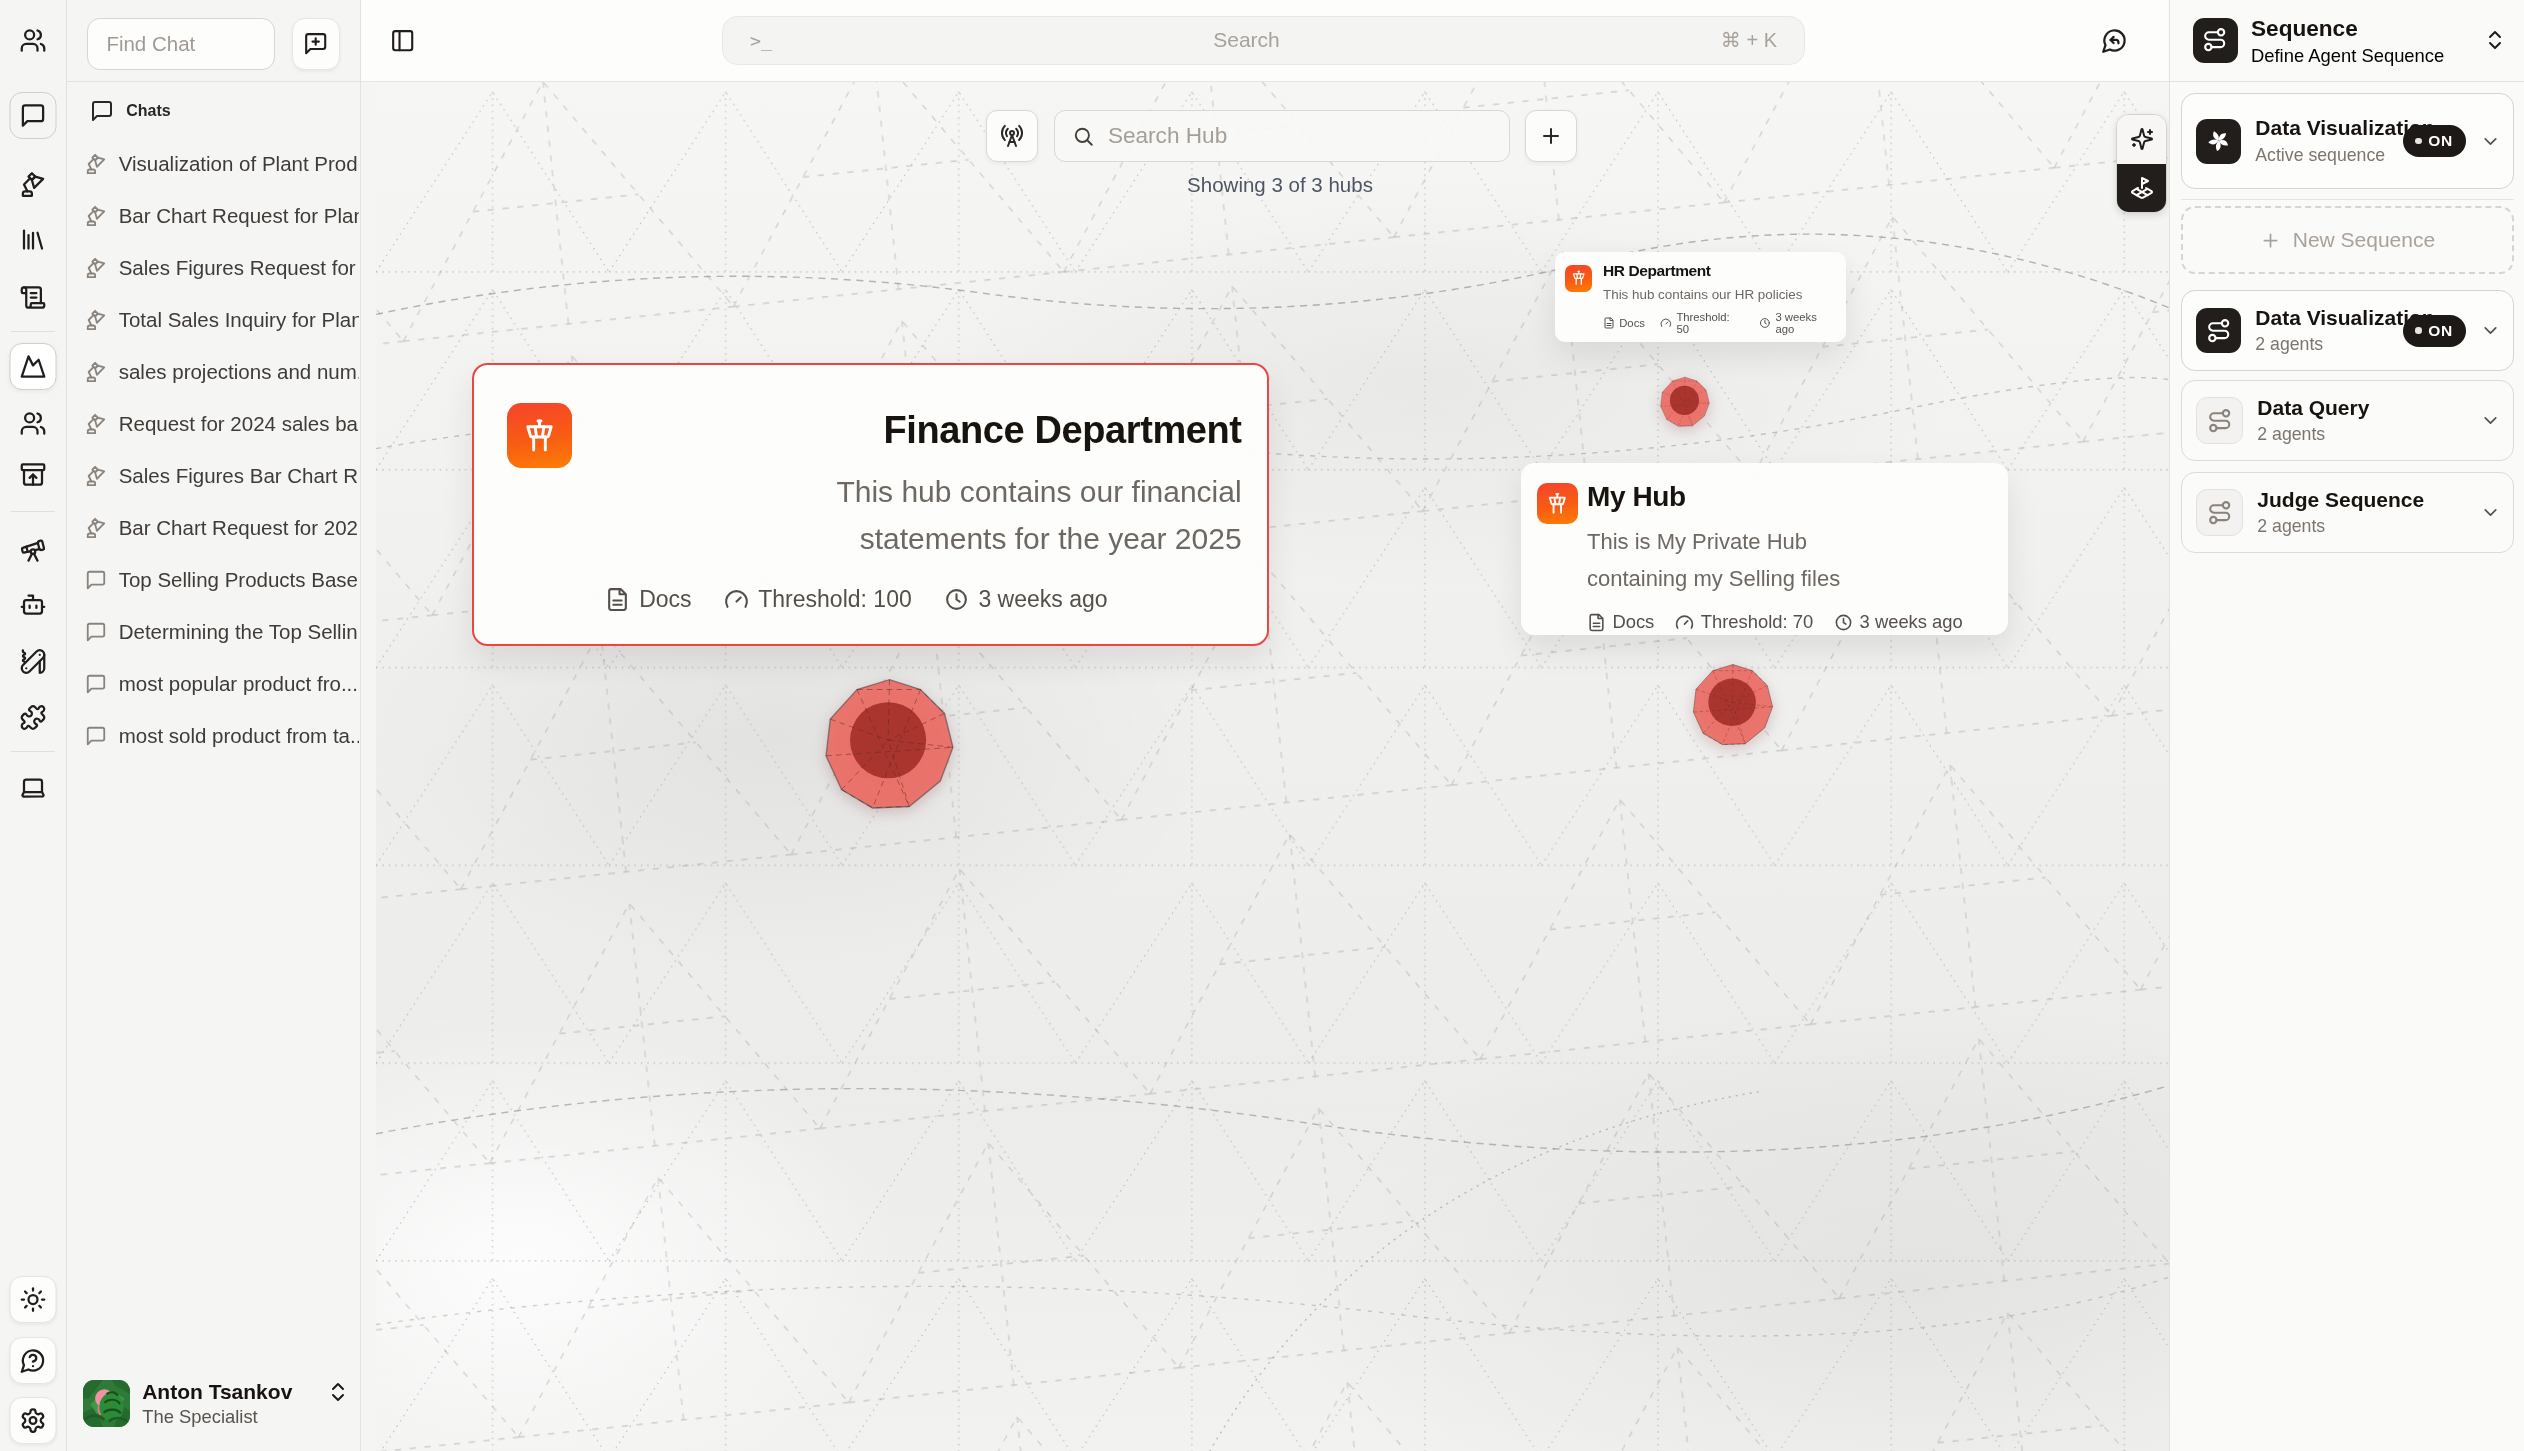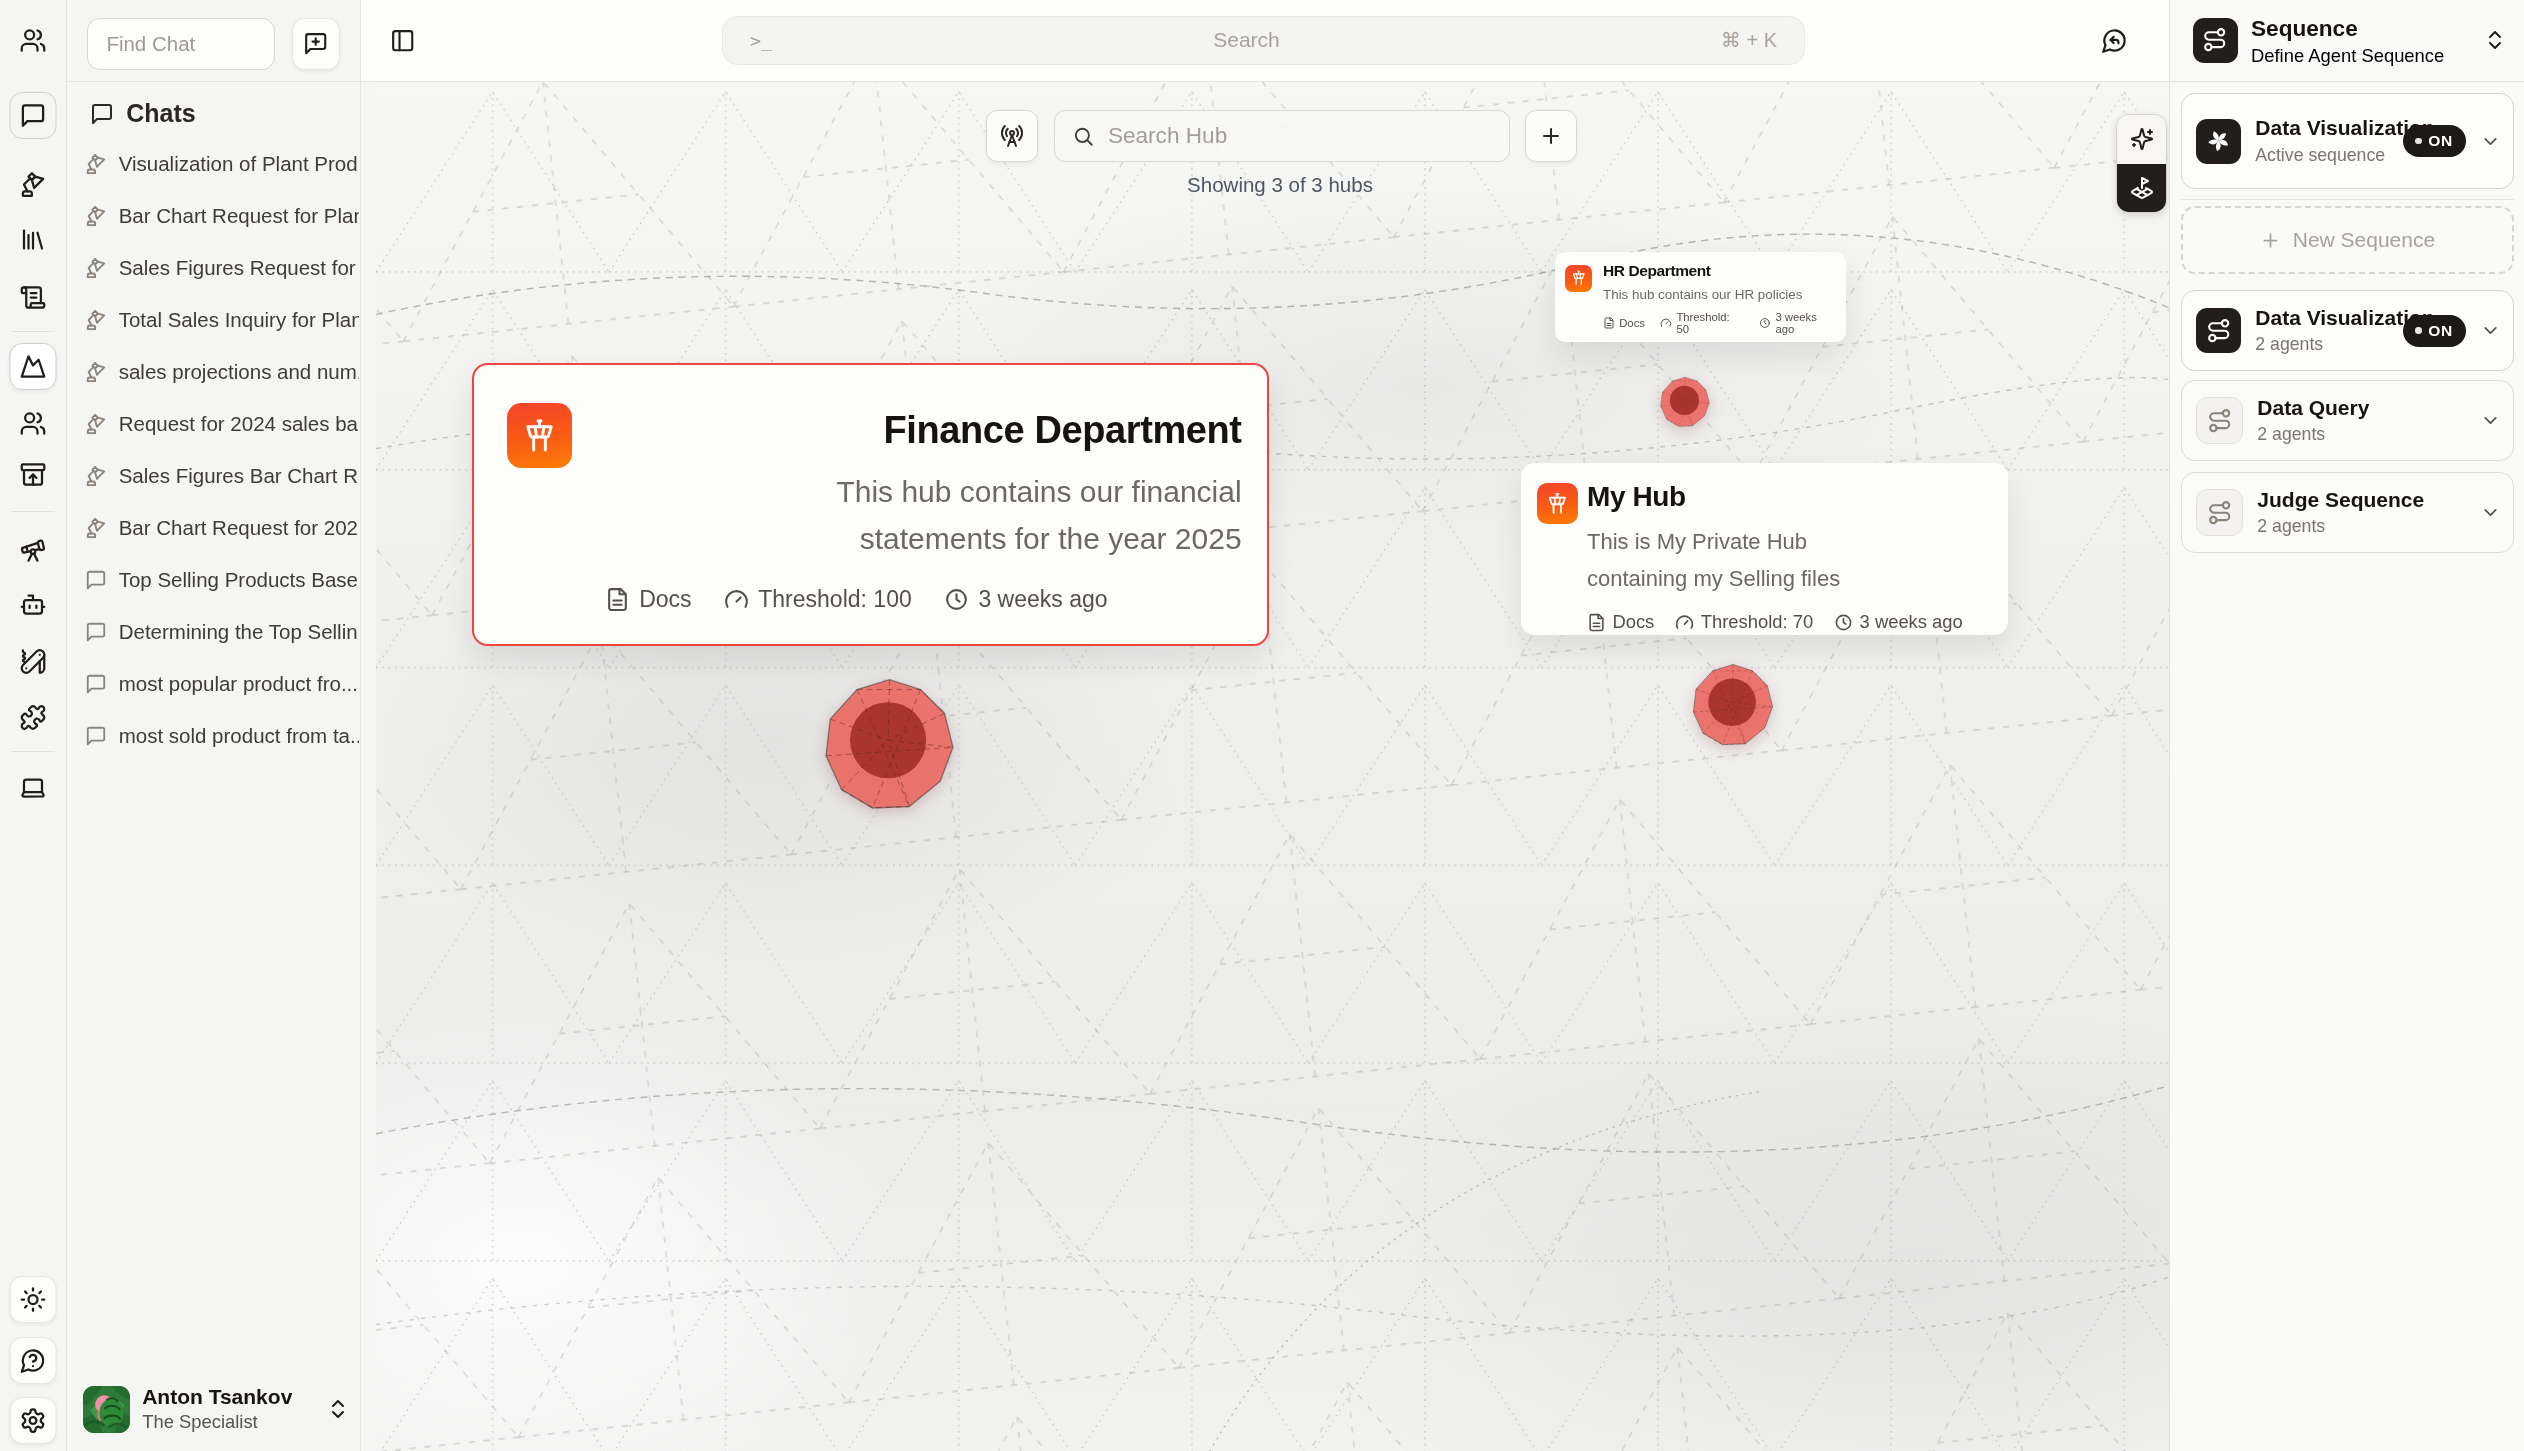--- a/index.html
+++ b/index.html
@@ -22,27 +22,27 @@
   .chat-panel{position:absolute;left:67px;top:0;width:293px;height:100%;background:#f5f5f4;border-right:0.7px solid #e4e2df;z-index:39;}
   .cp-sep{position:absolute;left:-67px;right:0;top:81px;height:0.7px;background:#e4e2df;}
   .find-input{position:absolute;left:20px;top:17.7px;width:188px;height:52px;box-sizing:border-box;
       border:1.4px solid #d8d4d0;border-radius:12.7px;background:#fdfdfc;font-family:"Liberation Sans",sans-serif;
       font-size:20.5px;color:#1c1917;padding:0 18.4px;outline:none;}
   .find-input::placeholder{color:#a09a94;}
   .newchat-btn{position:absolute;left:225px;top:17.7px;width:48px;height:52px;border-radius:12.7px;background:#fdfdfc;
       border:0.7px solid #e7e4e1;box-shadow:0 1.4px 3.5px rgba(0,0,0,.05);display:grid;place-items:center;color:#211d1a;}
   .newchat-btn svg{width:25.4px;height:25.4px;}
   .chats-header{position:absolute;left:22.6px;top:99px;display:flex;align-items:center;gap:12.7px;
-      font-size:25px;font-weight:700;color:#2b2724;}
+      font-size:16px;font-weight:700;color:#2b2724;}
   .chats-header svg{width:24px;height:24px;color:#2b2724;}
   .chat-list{position:absolute;left:0;right:1.4px;top:138px;list-style:none;margin:0;padding:0;}
   .chat-item{height:52px;display:flex;align-items:center;padding-left:18.4px;gap:11.3px;font-size:20.5px;color:#3f3b37;
       white-space:nowrap;overflow:hidden;border-radius:10px;}
   .chat-item svg{flex:0 0 auto;width:22px;height:22px;color:#8a847d;}
-  .user-footer{position:absolute;left:15.5px;right:10px;bottom:12.7px;height:58px;display:flex;align-items:center;gap:12.7px;}
+  .user-footer{position:absolute;left:15.5px;right:10px;bottom:12.7px;height:58px;display:flex;gap:12.7px;}
   .avatar{width:47px;height:47px;border-radius:11.3px;overflow:hidden;flex:0 0 auto;}
   .uf-col{display:flex;flex-direction:column;gap:2.1px;flex:1;}
   .uf-name{font-size:21px;font-weight:700;color:#17130f;}
   .uf-role{font-size:18.4px;color:#57534e;}
   .uf-chev{color:#1c1917;width:24px;height:24px;}
 
   
   .main{position:absolute;left:360px;top:0;width:1809px;height:1451px;}
   .topbar{position:absolute;left:0;top:0;right:0;height:81px;background:#fdfdfc;border-bottom:0.7px solid #e7e4e1;z-index:30;}
   .panel-toggle{position:absolute;left:30px;top:27.6px;width:25.4px;height:25.4px;color:#211d1a;background:none;border:none;padding:0;}

